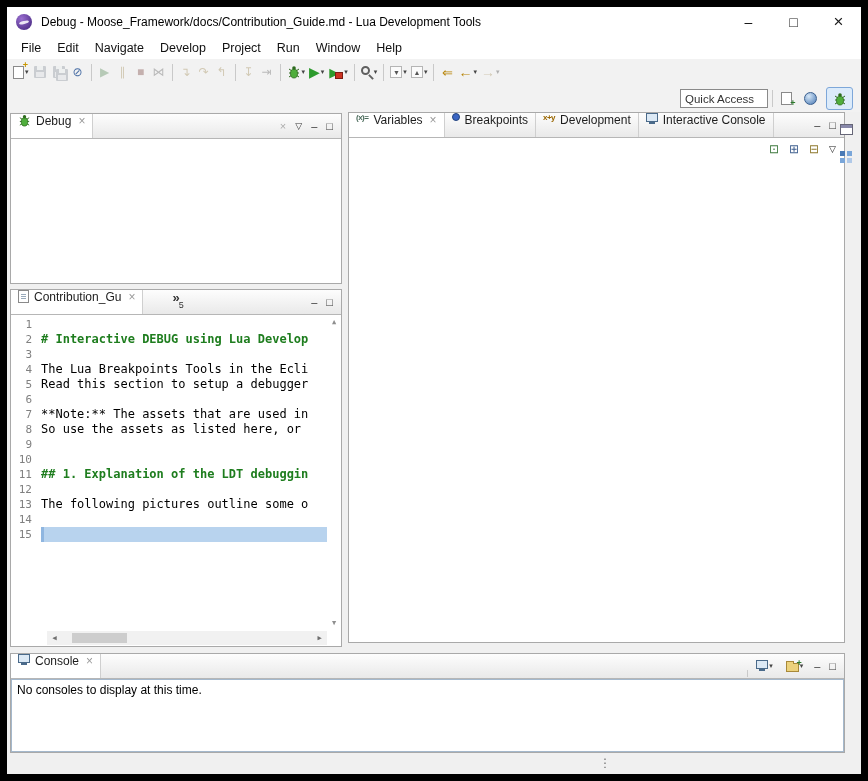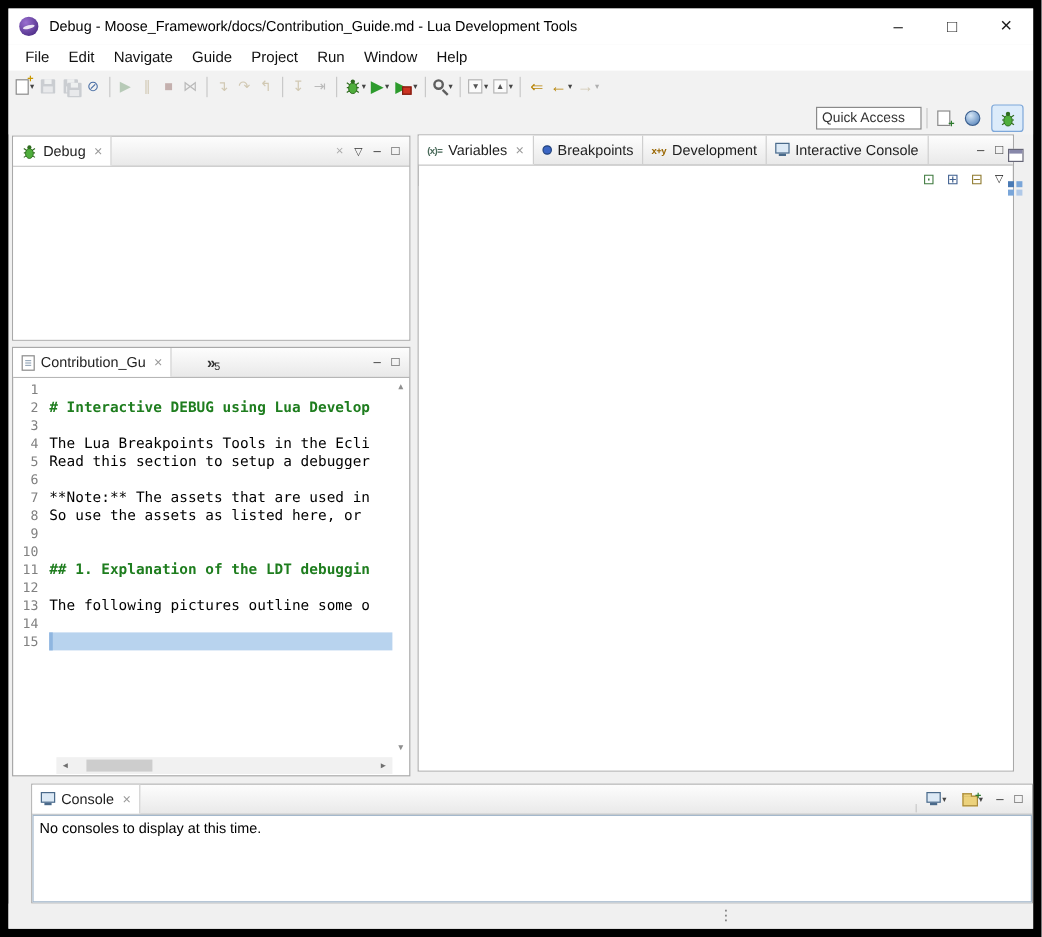--- a/index.html
+++ b/index.html
@@ -72,34 +72,34 @@
            border:1px solid transparent; border-radius:3px; margin-left:2px; }
   .persp.active { background:#dcebfa; border-color:#7da7d9; }
   .sphere { width:13px; height:13px; border-radius:50%;
             background:radial-gradient(circle at 35% 30%, #d6e7f7, #4a7ab5); border:1px solid #3a5f8f; }
 
   
   .panel { position:absolute; background:#fff; border:1px solid #a9a9a9;
            display:flex; flex-direction:column; }
   .tabbar { height:25px; flex:none; display:flex; align-items:stretch;
             background:linear-gradient(#fdfdfd,#e9e9e9); border-bottom:1px solid #b6b6b6; }
-  .tab { display:flex; align-items:center; gap:5px; padding:0 7px; font-size:12px; color:#1d1d1d;
+  .tab { display:flex; align-items:flex-start; gap:5px; padding:0 7px; font-size:12px; color:#1d1d1d;
          border-right:1px solid #cfcfcf; white-space:nowrap; }
   .tab.active { background:#fff; }
   .tab .x { color:#9a9a9a; font-size:12px; margin-left:2px; }
   .tab-spacer { flex:1; }
   .view-ctrl { display:flex; align-items:center; gap:9px; padding-right:8px; color:#333; }
   .view-ctrl .g { font-size:11px; }
   .view-ctrl .sm { font-size:9px; }
   .panel-content { flex:1; background:#fff; }
 
   .p-debug   { left:3px;   top:106px; width:332px; height:171px; }
   .p-editor  { left:3px;   top:282px; width:332px; height:358px; }
   .p-vars    { left:341px; top:105px; width:497px; height:531px; }
-  .p-console { left:19px;   top:646px; width:835px; height:100px; }
+  .p-console { left:3px;   top:646px; width:835px; height:100px; }
 
   
   .chev { font-size:13px; font-weight:bold; color:#333; }
   .ovfn { font-size:9px; color:#333; margin-left:-2px; align-self:flex-end; padding-bottom:4px; }
   .tab.ovf { border-right:none; margin-left:22px; gap:1px; }
   .ed-body { position:relative; flex:1; overflow:hidden;
              font-family:"DejaVu Sans Mono", monospace; font-size:12px; }
   .ed-lines { position:absolute; left:0; top:2px; right:14px; }
   .edl { display:flex; height:15px; line-height:15px; white-space:pre; }
   .edl .ln { width:30px; flex:none; text-align:right; padding-right:9px; color:#808080; font-size:11px; }
@@ -162,21 +162,21 @@
       <span class="win-btn">–</span>
       <span class="win-btn">□</span>
       <span class="win-btn close">×</span>
     </div>
   </div>
 
   <div class="menubar">
     <span class="menu-item">File</span>
     <span class="menu-item">Edit</span>
     <span class="menu-item">Navigate</span>
-    <span class="menu-item">Guide</span>
+    <span class="menu-item">Develop</span>
     <span class="menu-item">Project</span>
     <span class="menu-item">Run</span>
     <span class="menu-item">Window</span>
     <span class="menu-item">Help</span>
   </div>
 
   <div class="tb1">
     <span class="tbtn">
         <span class="pg spark"></span>
         <span class="dd">▾</span>

